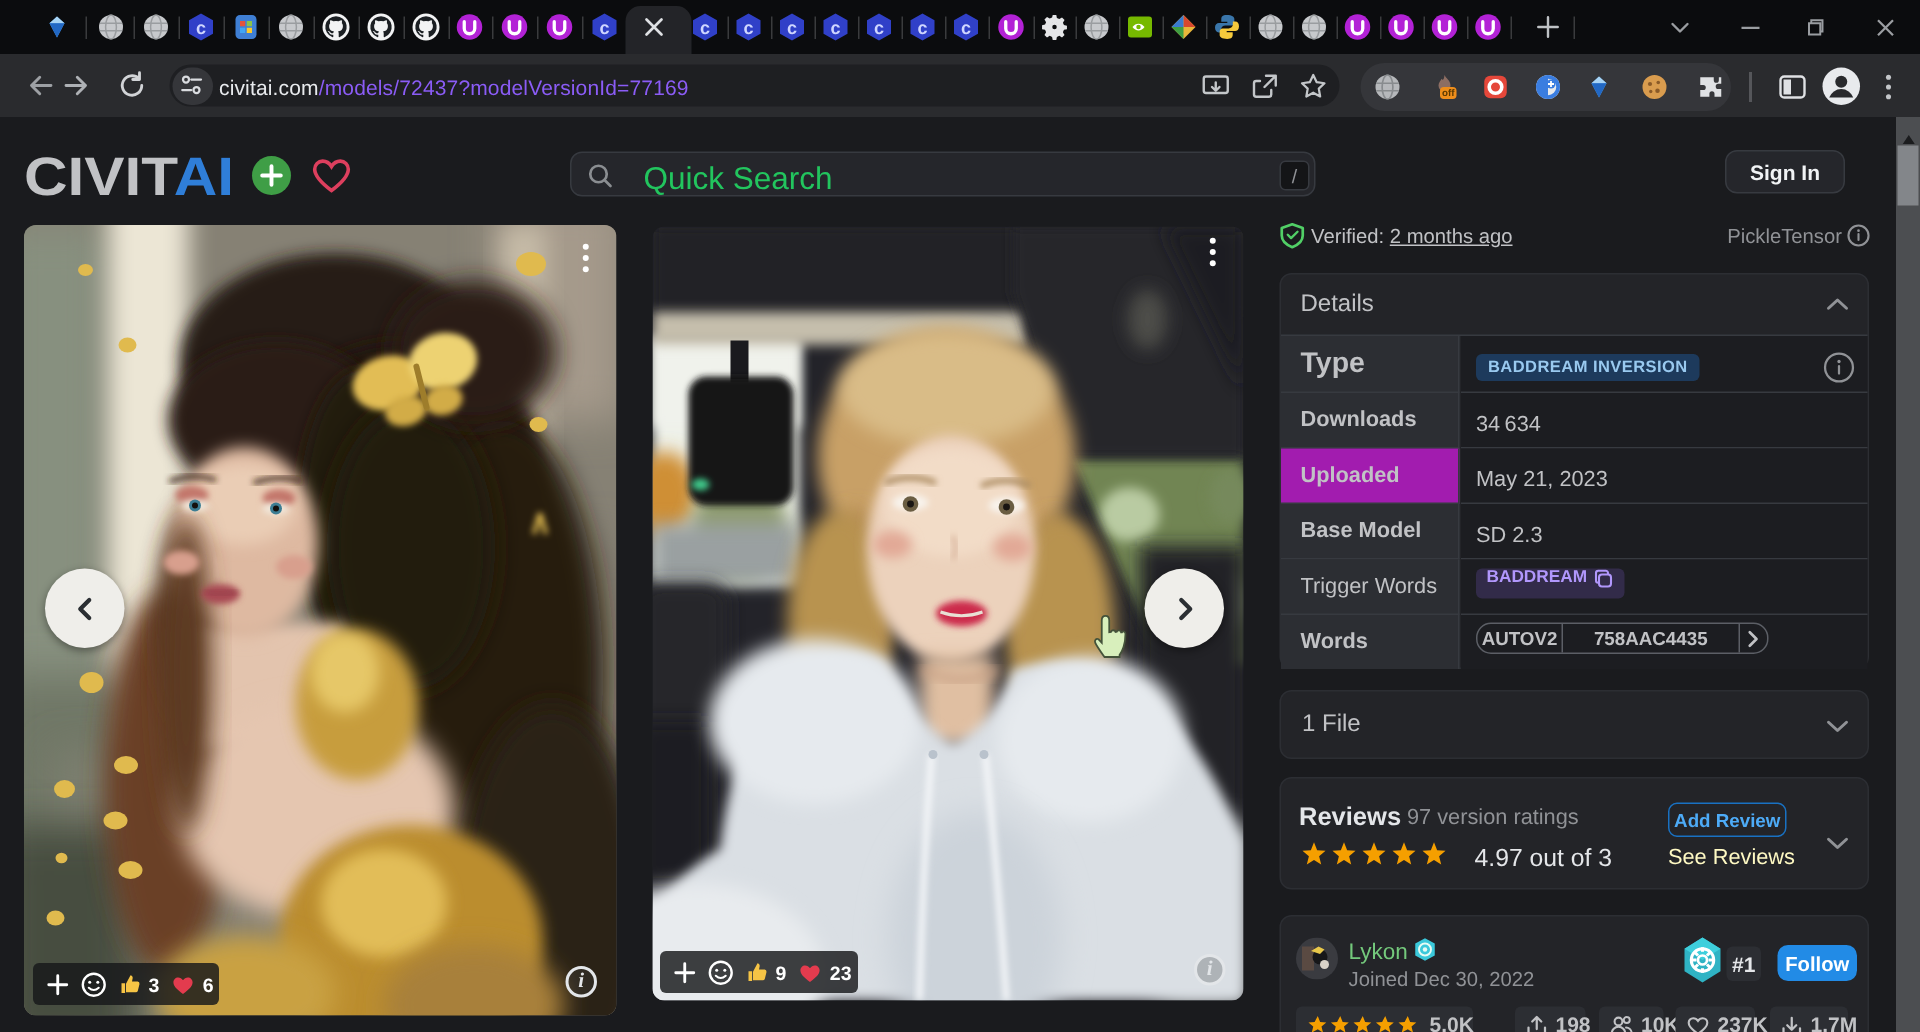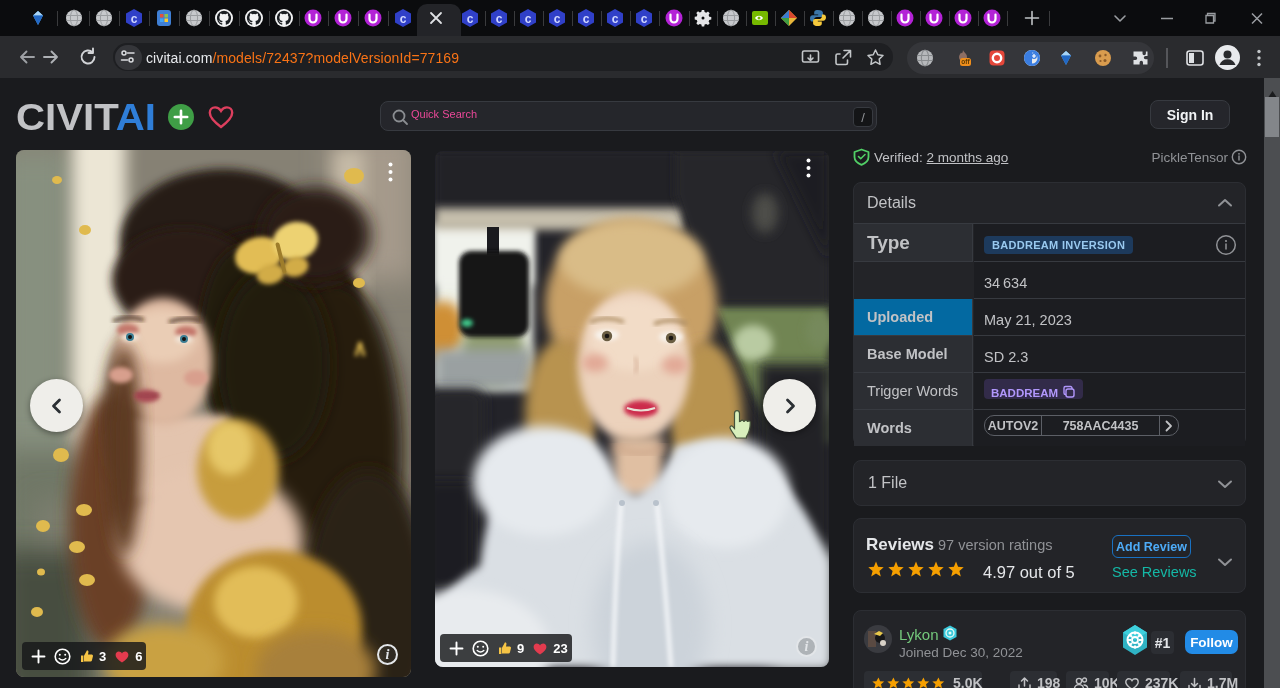--- a/index.html
+++ b/index.html
@@ -3,25 +3,25 @@
 *{margin:0;padding:0;box-sizing:border-box}
 html,body{width:1280px;height:688px;overflow:hidden;background:#1A1B1E;font-family:"Liberation Sans",sans-serif}
 .a{position:absolute}
 #tabbar{position:absolute;left:0;top:0;width:1280px;height:36px;background:#0b0c0e}
 .tsep{position:absolute;top:11px;width:1px;height:15px;background:#3a3b3d}
 #activetab{position:absolute;left:417px;top:4px;width:44px;height:32px;background:#232428;border-radius:10px 10px 0 0}
 #toolbar{position:absolute;left:0;top:36px;width:1280px;height:42px;background:#2a2b2e}
 #urlpill{position:absolute;left:113px;top:43px;width:780px;height:28px;background:#1e1f22;border-radius:14px}
 #sitechip{position:absolute;left:115px;top:45px;width:27px;height:25px;background:#35363a;border-radius:13px}
 #urltext{position:absolute;left:146px;top:50px;font-size:14px;color:#e8eaed;letter-spacing:0.1px;white-space:nowrap}
-#urltext span{color:#f97316}
+#urltext span{color:#8b5cf6}
 #site{position:absolute;left:0;top:78px;width:1264px;height:610px;background:#1A1B1E;overflow:hidden}
 #signin{position:absolute;left:1150px;top:22px;width:80px;height:29px;background:#25262B;border:1px solid #373A40;border-radius:8px;color:#f1f3f5;font-weight:bold;font-size:14px;display:flex;align-items:center;justify-content:center}
 #searchbar{position:absolute;left:380px;top:23px;width:497px;height:30px;background:#25262b;border:1px solid #373A40;border-radius:8px}
-#qs{position:absolute;left:30px;top:6px;font-size:11px;color:#ec4899}
+#qs{position:absolute;left:48px;top:6px;font-size:21px;color:#22c55e}
 #slash{position:absolute;left:472px;top:5px;width:20px;height:20px;background:#141517;border:1px solid #373A40;border-radius:4px;color:#909296;font-size:13px;display:flex;align-items:center;justify-content:center}
 .imgcard{position:absolute;border-radius:8px;overflow:hidden}
 .navbtn{position:absolute;width:53px;height:53px;border-radius:50%;background:#efeeea;box-shadow:0 2px 6px rgba(0,0,0,.4);display:flex;align-items:center;justify-content:center}
 .reactbar{position:absolute;height:28px;background:rgba(22,23,26,.82);border-radius:4px;display:flex;align-items:center;color:#fff}
 .rtxt{font-size:13px;font-weight:bold;color:#fff}
 .infoc{position:absolute;width:21px;height:21px;border-radius:50%;border:2px solid #e3e6e9;color:#e3e6e9;background:rgba(60,64,70,.28);display:flex;align-items:center;justify-content:center}
 #sidebar{position:absolute;left:853px;top:70px;width:393px}
 .muted{color:#909296}
 .lbl{color:#c1c2c5}
 .card{position:absolute;background:#232428;border:1px solid #2C2E33;border-radius:8px;width:393px}
@@ -596,22 +596,25 @@
 <div class="card" style="top:34px;height:264px">
 <div class="a lbl" style="left:13px;top:11px;font-size:16px">Details</div>
 <div class="a" style="left:362px;top:13px"><svg width="18" height="14" viewBox="0 0 18 14" style="">
             <path d="M3 9.5 L9 4 l6 5.5" stroke="#909296" stroke-width="2" fill="none" stroke-linecap="round" stroke-linejoin="round"></path>
           </svg></div>
 <div class="a" style="left:0;top:40px;width:391px;height:222px;border-top:1px solid #373A40">
 <div class="a" style="left:0;top:0px;width:119px;height:38px;background:#2C2E33;border-bottom:1px solid #373A40;border-right:1px solid #373A40;display:flex;align-items:center;padding-left:13px">
             <span class="lbl" style="font-size:19px;font-weight:bold">Type</span>
           </div>
 <div class="a" style="left:120px;top:0px;width:271px;height:38px;background:#1C1D21;border-bottom:1px solid #373A40;display:flex;align-items:center;padding-left:10px" id="val0"></div>
+<div class="a" style="left:0;top:38px;width:119px;height:37px;background:#2C2E33;border-bottom:1px solid #373A40;border-right:1px solid #373A40;display:flex;align-items:center;padding-left:13px">
+            <span class="lbl" style="font-size:14.5px;font-weight:bold">Downloads</span>
+          </div>
 <div class="a" style="left:120px;top:38px;width:271px;height:37px;background:#1C1D21;border-bottom:1px solid #373A40;display:flex;align-items:center;padding-left:10px" id="val1"></div>
-<div class="a" style="left:0;top:75px;width:119px;height:37px;background:#0369a1;border-bottom:1px solid #373A40;border-right:1px solid #373A40;display:flex;align-items:center;padding-left:13px">
+<div class="a" style="left:0;top:75px;width:119px;height:37px;background:#a21caf;border-bottom:1px solid #373A40;border-right:1px solid #373A40;display:flex;align-items:center;padding-left:13px">
             <span class="lbl" style="font-size:14.5px;font-weight:bold">Uploaded</span>
           </div>
 <div class="a" style="left:120px;top:75px;width:271px;height:37px;background:#1C1D21;border-bottom:1px solid #373A40;display:flex;align-items:center;padding-left:10px" id="val2"></div>
 <div class="a" style="left:0;top:112px;width:119px;height:37px;background:#2C2E33;border-bottom:1px solid #373A40;border-right:1px solid #373A40;display:flex;align-items:center;padding-left:13px">
             <span class="lbl" style="font-size:14.5px;font-weight:bold">Base Model</span>
           </div>
 <div class="a" style="left:120px;top:112px;width:271px;height:37px;background:#1C1D21;border-bottom:1px solid #373A40;display:flex;align-items:center;padding-left:10px" id="val3"></div>
 <div class="a" style="left:0;top:149px;width:119px;height:37px;background:#2C2E33;border-bottom:1px solid #373A40;border-right:1px solid #373A40;display:flex;align-items:center;padding-left:13px">
             <span class="lbl" style="font-size:14.5px;font-weight:normal">Trigger Words</span>
           </div>
@@ -625,21 +628,21 @@
           <span style="color:#99c9ef;font-weight:bold;font-size:11px;letter-spacing:0.3px">BADDREAM INVERSION</span>
         </div>
 <div class="a" style="left:361px;top:51px"><svg width="22" height="22" viewBox="0 0 22 22" style="">
             <circle cx="11" cy="11" r="9.3" stroke="#909296" stroke-width="1.5" fill="none"></circle>
             <path d="M11 10 v5" stroke="#909296" stroke-width="1.5" stroke-linecap="round"></path>
             <circle cx="11" cy="7" r="1.1" fill="#909296"></circle>
           </svg></div>
 <div class="a lbl" style="left:130px;top:92px;font-size:14.5px">34 634</div>
 <div class="a lbl" style="left:130px;top:129px;font-size:14.5px">May 21, 2023</div>
 <div class="a lbl" style="left:130px;top:166px;font-size:14.5px">SD 2.3</div>
-<div class="a" style="left:130px;top:196px;background:#322b49;border-radius:4px;height:20px;display:flex;align-items:flex-end;gap:4px;padding:0 7px">
+<div class="a" style="left:130px;top:196px;background:#322b49;border-radius:4px;height:20px;display:flex;align-items:flex-start;gap:4px;padding:0 7px">
           <span style="color:#b197fc;font-weight:bold;font-size:11.5px">BADDREAM</span>
           <svg width="14" height="14" viewBox="0 0 14 14" style="">
             <rect x="4" y="4" width="8" height="8" rx="2" stroke="#b197fc" stroke-width="1.4" fill="none"></rect>
             <path d="M10 4 V3 a1.5 1.5 0 0 0-1.5-1.5 h-5 A1.5 1.5 0 0 0 2 3 v5 a1.5 1.5 0 0 0 1.5 1.5 H4" stroke="#b197fc" stroke-width="1.4" fill="none"></path>
           </svg>
         </div>
 <div class="a" style="left:130px;top:232px;width:195px;height:21px;border:1px solid #5c5f66;border-radius:10px;display:flex;align-items:center;overflow:hidden">
 <span class="lbl" style="font-size:12.5px;font-weight:bold;width:56px;text-align:center;flex:0 0 auto">AUTOV2</span>
 <span style="width:1px;height:21px;background:#5c5f66;flex:0 0 auto"></span>
 <span class="lbl" style="font-size:12.5px;font-weight:bold;width:117px;text-align:center;flex:0 0 auto">758AAC4435</span>
@@ -674,22 +677,22 @@
           <svg width="18" height="16" viewBox="0 0 18 16" style="">
             <path d="M9 0.5 l2.1 5.3 5.6.4-4.3 3.7 1.4 5.5L9 12.4 4.2 15.4 5.6 9.9 1.3 6.2l5.6-.4z" fill="#f59f00"></path>
           </svg>
           <svg width="18" height="16" viewBox="0 0 18 16" style="">
             <path d="M9 0.5 l2.1 5.3 5.6.4-4.3 3.7 1.4 5.5L9 12.4 4.2 15.4 5.6 9.9 1.3 6.2l5.6-.4z" fill="#f59f00"></path>
           </svg>
           <svg width="18" height="16" viewBox="0 0 18 16" style="">
             <path d="M9 0.5 l2.1 5.3 5.6.4-4.3 3.7 1.4 5.5L9 12.4 4.2 15.4 5.6 9.9 1.3 6.2l5.6-.4z" fill="#f59f00"></path>
           </svg>
         </div>
-<div class="a" style="left:129px;top:44px;font-size:16.5px;color:#e4e6e9">4.97 out of 5</div>
-<div class="a" style="left:258px;top:45px;font-size:14.5px;color:#14b8a6">See Reviews</div>
+<div class="a" style="left:129px;top:44px;font-size:16.5px;color:#e4e6e9">4.97 out of 3</div>
+<div class="a" style="left:258px;top:45px;font-size:14.5px;color:#fef9c3">See Reviews</div>
 </div>
 <div class="card" style="top:462px;height:90px;border-radius:8px">
 <div class="a" style="left:10px;top:14px"><svg width="28" height="28" viewBox="0 0 28 28" style="">
             <circle cx="14" cy="14" r="14" fill="#3a3b40"></circle>
             <rect x="4" y="6" width="8" height="16" fill="#5a4a42"></rect>
             <circle cx="16" cy="13" r="5" fill="#171719"></circle>
             <path d="M10 9 l5 -3 4 2 -3 3z" fill="#e8c74a"></path>
             <circle cx="19" cy="18" r="3" fill="#d9d2c8"></circle>
           </svg></div>
 <div class="a" style="left:45px;top:15px;font-size:15px;color:#74c97c">Lykon</div>

